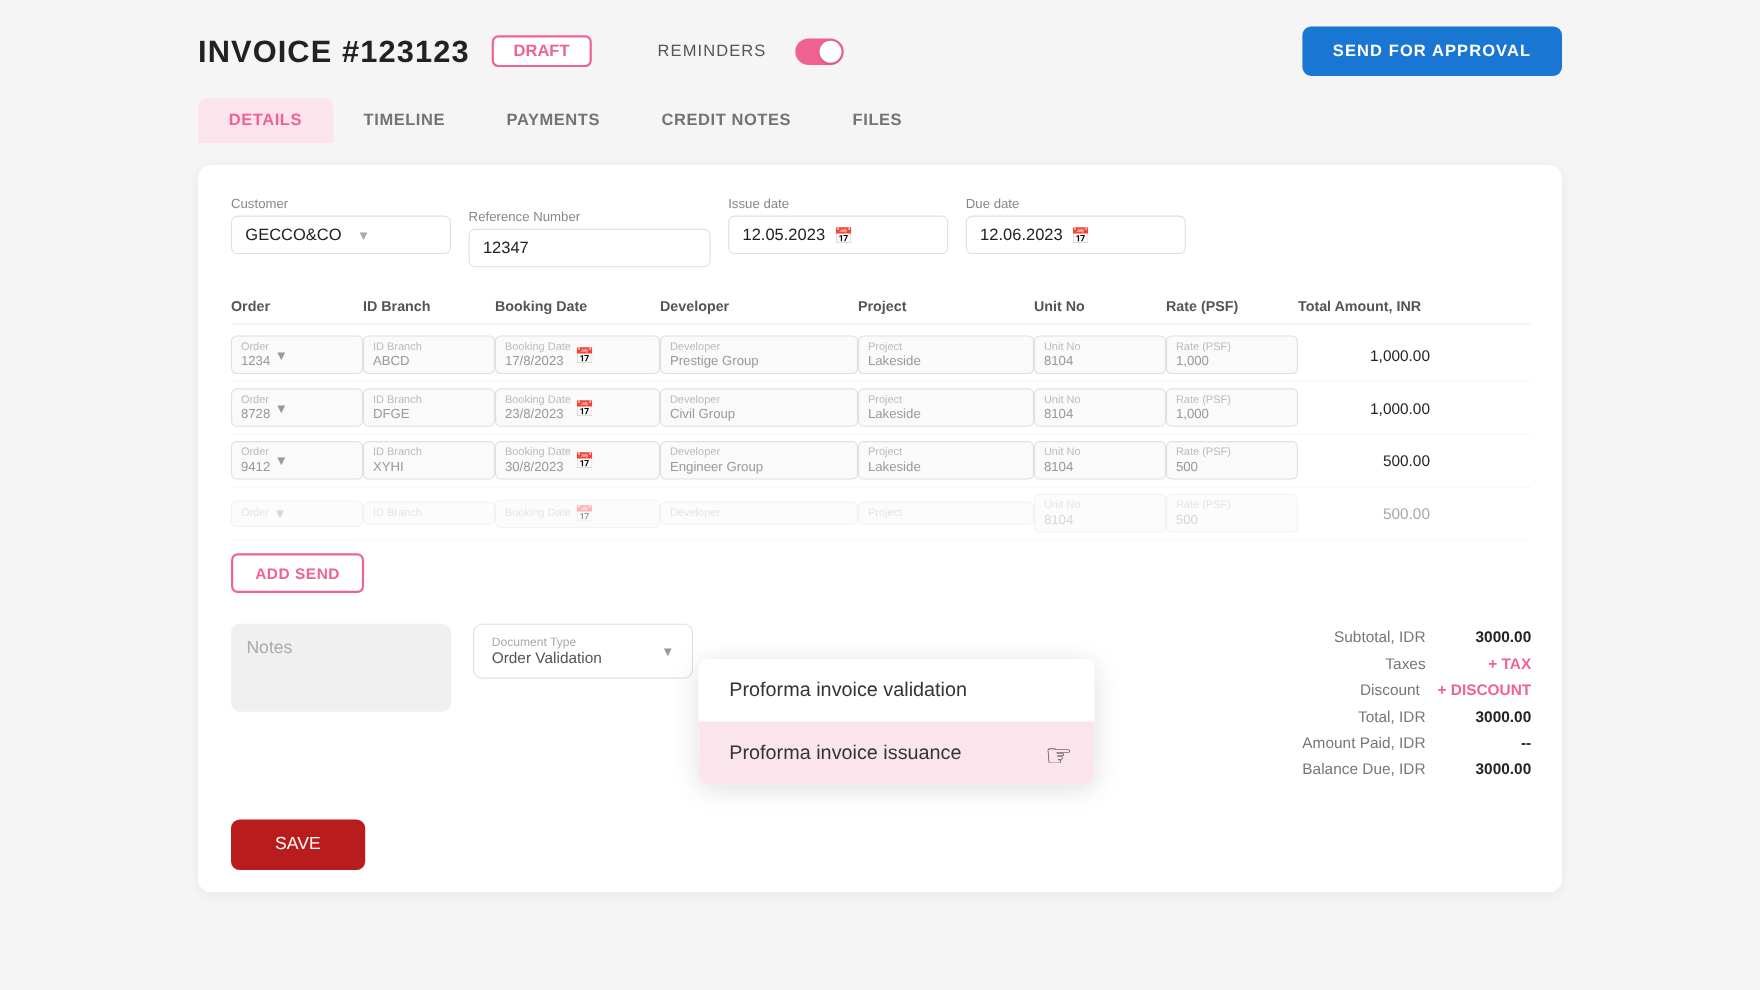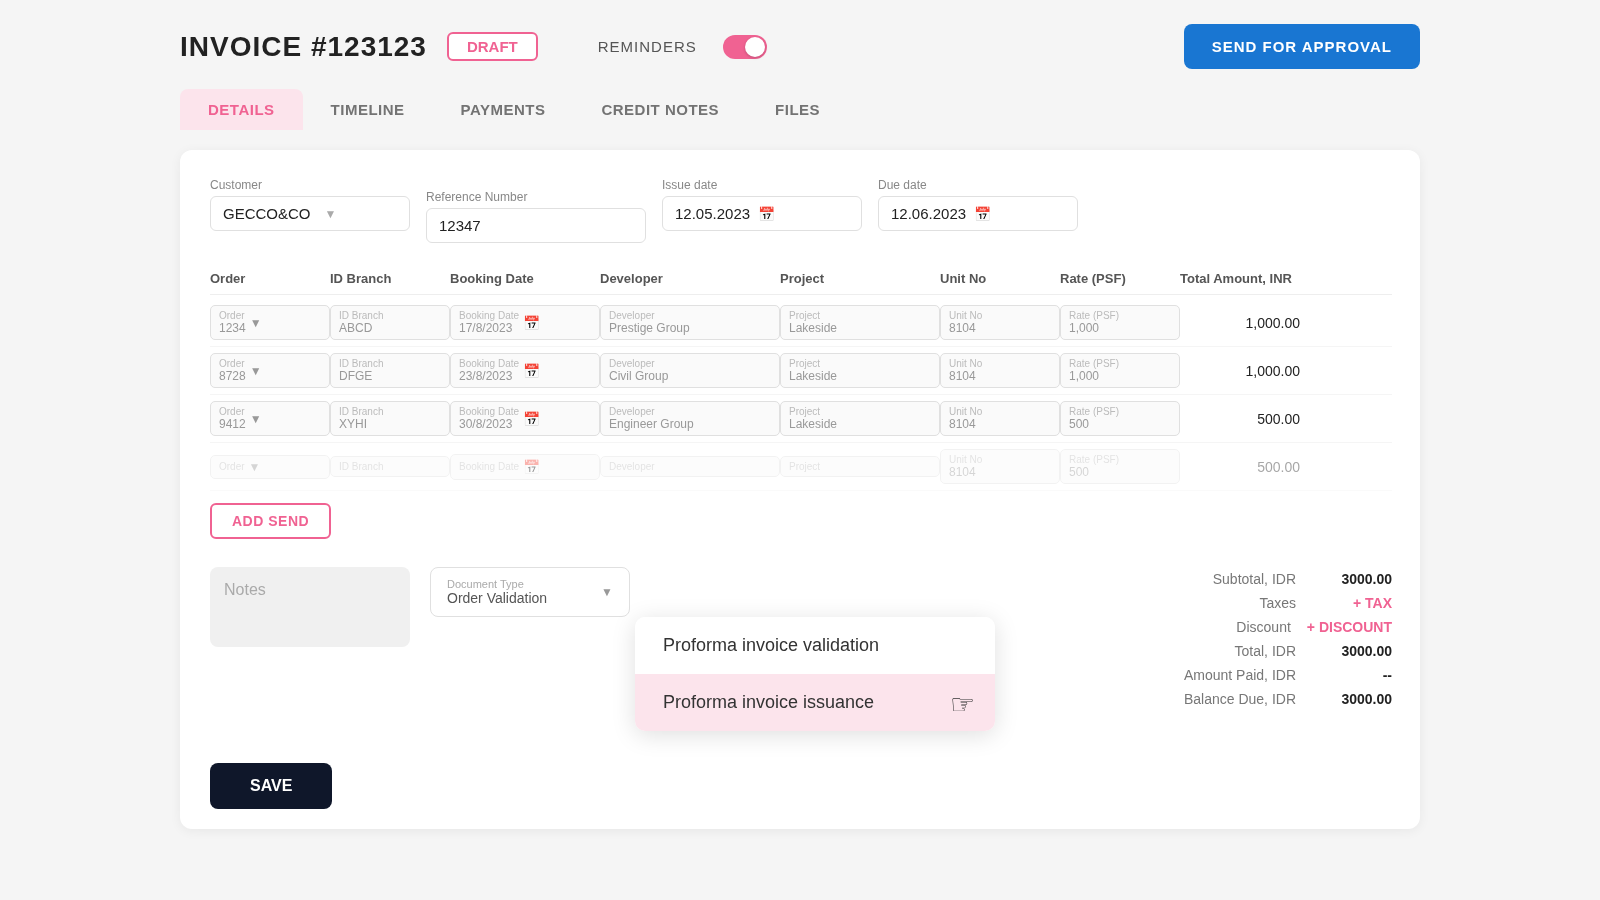--- a/index.html
+++ b/index.html
@@ -245,21 +245,21 @@
       background: #fff;
       width: 200px;
       display: flex;
       align-items: center;
       justify-content: space-between;
     }
     
     .dropdown-menu {
       position: absolute;
       left: 205px;
-      top: 50px;
+      top: 32px;
       background: #fff;
       border-radius: 10px;
       box-shadow: 0 4px 24px rgba(0,0,0,0.13);
       width: 360px;
       z-index: 100;
       overflow: hidden;
     }
     .dropdown-item {
       padding: 18px 28px;
       font-size: 18px;
@@ -303,29 +303,29 @@
       font-weight: 600;
       color: #222;
     }
     .link-value {
       color: #f06292;
       font-weight: 600;
       cursor: pointer;
     }
     
     .save-btn {
-      background: #0f172a;
+      background: #b91c1c;
       color: #fff;
-      font-weight: 700;
+      font-weight: 400;
       font-size: 16px;
       border: none;
       border-radius: 8px;
       padding: 14px 40px;
       cursor: pointer;
-      margin-top: 32px;
+      margin-top: 14px;
     }
     .chevron {
       font-size: 12px;
       color: #999;
     }
     .select-arrow {
       font-size: 12px;
       color: #aaa;
       margin-left: 6px;
     }

